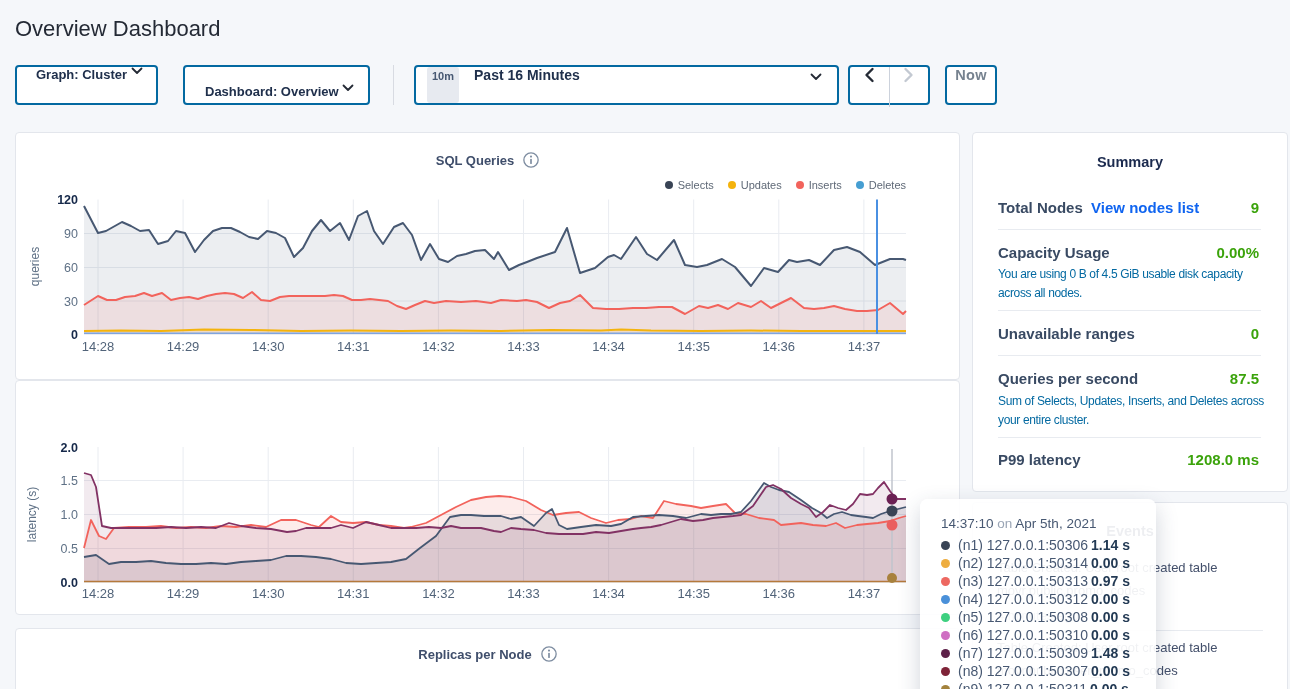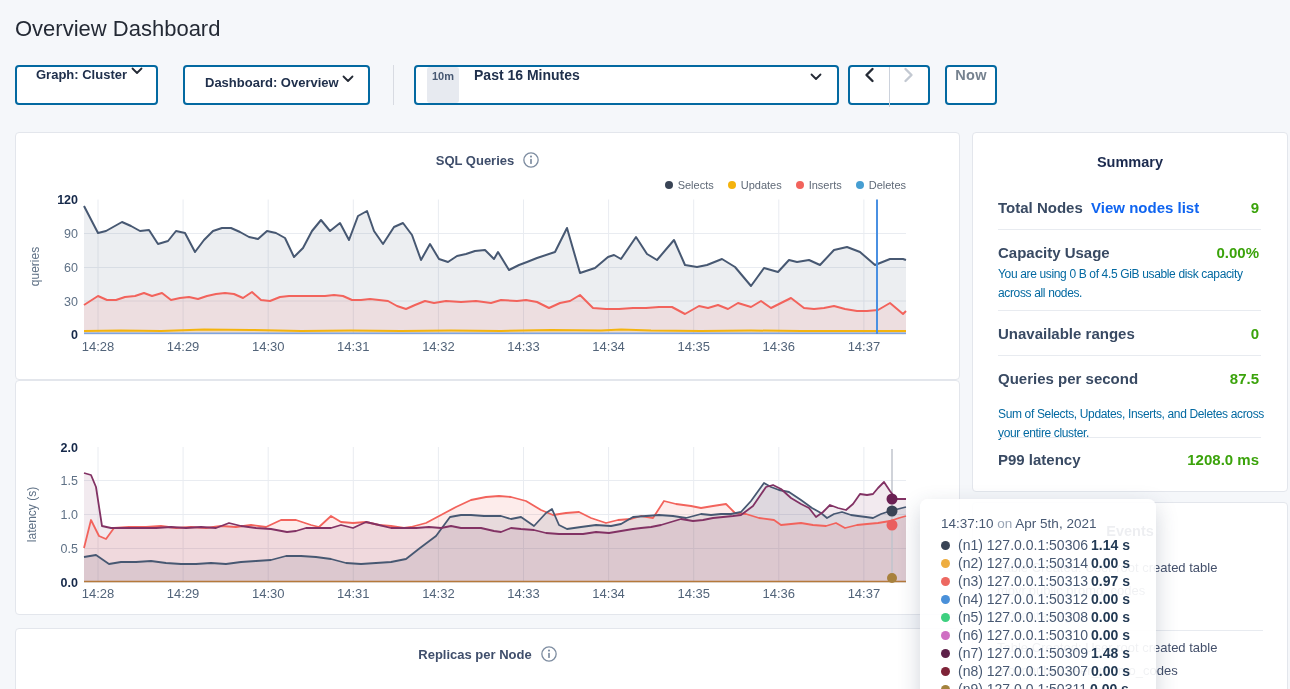--- a/index.html
+++ b/index.html
@@ -16,21 +16,21 @@
 </style></head>
 <body>
 <div class="abs" style="left:15px; top:16px; font-size:22px; color:#242a35;">Overview Dashboard</div>
 
 <div class="btn" style="left:15px; top:65px; width:143px; padding:0 13px 0 19px; justify-content:space-between;">
     <span style="font-size:13px;font-weight:bold;color:#20304c;white-space:nowrap;">Graph: Cluster</span>
     <svg width="12" height="8" viewBox="0 0 12 8">
       <path d="M1.5 1.5 L6 6 L10.5 1.5" fill="none" stroke="#242a35" stroke-width="1.8" stroke-linecap="round" stroke-linejoin="round"></path>
     </svg>
   </div>
-<div class="btn" style="left:183px; top:65px; width:187px; padding:8px 14px 0 20px; justify-content:space-between;">
+<div class="btn" style="left:183px; top:65px; width:187px; padding:17px 14px 0 20px; justify-content:space-between;">
     <span style="font-size:13px;font-weight:bold;color:#20304c;white-space:nowrap;">Dashboard: Overview</span>
     <svg width="12" height="8" viewBox="0 0 12 8">
       <path d="M1.5 1.5 L6 6 L10.5 1.5" fill="none" stroke="#242a35" stroke-width="1.8" stroke-linecap="round" stroke-linejoin="round"></path>
     </svg>
   </div>
 <div class="abs" style="left:393px; top:65px; width:1px; height:40px; background:#d8dbe2;"></div>
 <div class="btn" style="left:414px; top:65px; width:425px; padding:0 15px 0 11px;">
   <span style="background:#e7eaf0;border-radius:3px;padding:3px 5px;font-size:11px;font-weight:bold;color:#475872;">10m</span>
   <span style="margin-left:15px;font-size:14px;font-weight:bold;color:#20304c;white-space:nowrap;">Past 16 Minutes</span>
   <span style="margin-left:auto;"><svg width="12" height="8" viewBox="0 0 12 8">
@@ -178,21 +178,21 @@
   <div class="sep" style="top:177px;"></div>
   <div class="srow" style="top:192px;">
       <span>Unavailable ranges</span>
       <span class="green">0</span>
     </div>
   <div class="sep" style="top:222px;"></div>
   <div class="srow" style="top:237px;">
       <span>Queries per second</span>
       <span class="green">87.5</span>
     </div>
-  <div class="desc" style="top:272px;">Sum of Selects, Updates, Inserts, and Deletes across<br>your entire cluster.</div>
+  <div class="desc" style="top:259px;">Sum of Selects, Updates, Inserts, and Deletes across<br>your entire cluster.</div>
   <div class="sep" style="top:304px;"></div>
   <div class="srow" style="top:318px;">
       <span>P99 latency</span>
       <span class="green">1208.0 ms</span>
     </div>
 </div>
 
 <div class="card" style="left:972px; top:502px; width:316px; height:200px;">
   <div style="text-align:center; margin-top:20px; font-size:14.5px; font-weight:bold; color:#1b2a4e;">Events</div>
   <div class="abs" style="left:24px; top:53px; width:268px; font-size:13px; color:#44506b; line-height:23px;">

